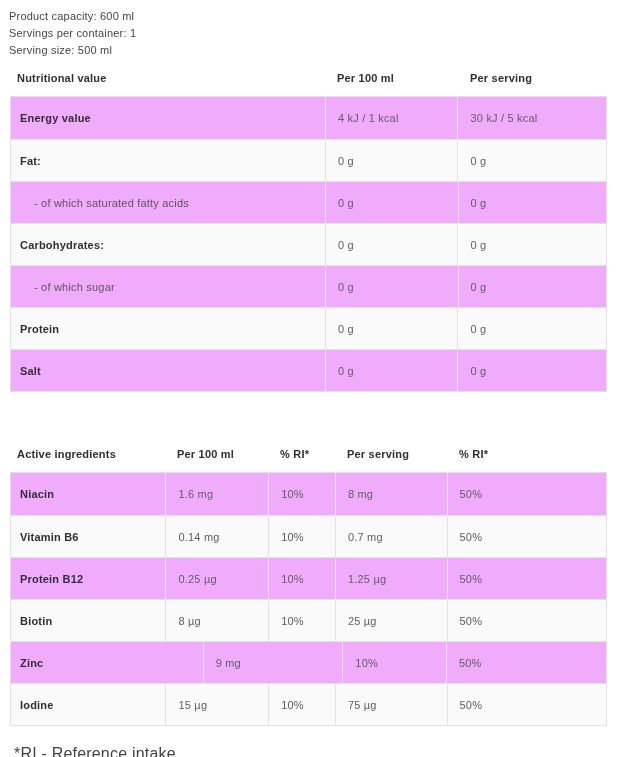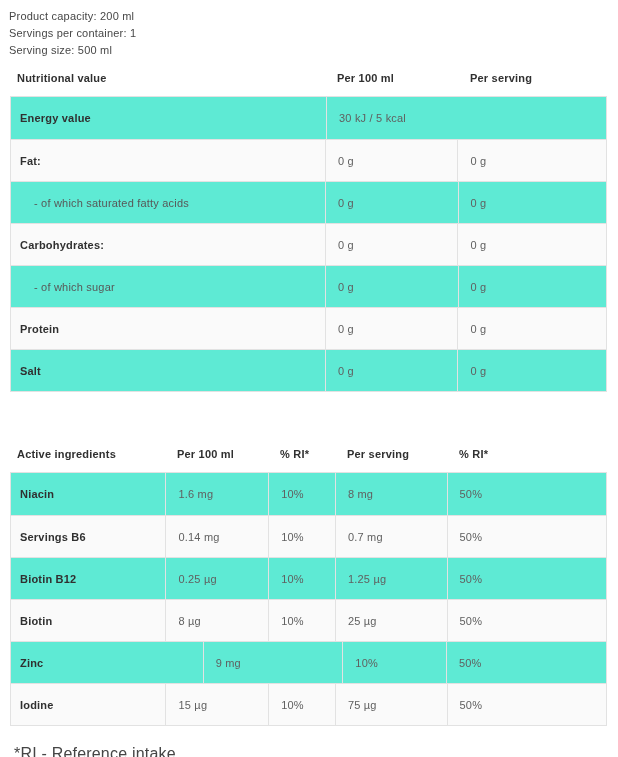--- a/index.html
+++ b/index.html
@@ -39,21 +39,21 @@
   .table {
     margin-top: 12px;
     margin-left: 1px;
     width: 597px;
     border: 1px solid #e2e2e2;
     background: #ffffff;
   }
   .row {
     display: flex;
     height: 42px;
-    background: #5eead4;
+    background: #f0abfc;
   }
   .row:nth-child(even) { background: #fafafa; }
   .row + .row { border-top: 1px solid #e2e2e2; justify-content: space-between; }
   .cell {
     display: flex;
     align-items: center;
     font-size: 11px;
     letter-spacing: 0.2px;
     color: #606060;
     padding-left: 12px;
@@ -87,34 +87,35 @@
     color: #454545;
     letter-spacing: 0.2px;
   }
 </style>
 </head>
 <body>
 
 <div class="page">
 
   <div class="info-block">
-    <div class="info-line">Product capacity: 200 ml</div>
+    <div class="info-line">Product capacity: 600 ml</div>
     <div class="info-line">Servings per container: 1</div>
     <div class="info-line">Serving size: 500 ml</div>
   </div>
 
   <div class="tbl-header t1-head">
     <div class="hc c1 first">Nutritional value</div>
     <div class="hc c2">Per 100 ml</div>
     <div class="hc c3">Per serving</div>
   </div>
 
   <div class="table t1">
     <div class="row">
       <div class="cell c1 label">Energy value</div>
+      <div class="cell c2">4 kJ / 1 kcal</div>
       <div class="cell c3">30 kJ / 5 kcal</div>
     </div>
     <div class="row">
       <div class="cell c1 label">Fat:</div>
       <div class="cell c2">0 g</div>
       <div class="cell c3">0 g</div>
     </div>
     <div class="row">
       <div class="cell c1 label sub">- of which saturated fatty acids</div>
       <div class="cell c2">0 g</div>
@@ -152,28 +153,28 @@
 
   <div class="table t2">
     <div class="row">
       <div class="cell c1 label">Niacin</div>
       <div class="cell c2">1.6 mg</div>
       <div class="cell c3">10%</div>
       <div class="cell c4">8 mg</div>
       <div class="cell c5">50%</div>
     </div>
     <div class="row">
-      <div class="cell c1 label">Servings B6</div>
+      <div class="cell c1 label">Vitamin B6</div>
       <div class="cell c2">0.14 mg</div>
       <div class="cell c3">10%</div>
       <div class="cell c4">0.7 mg</div>
       <div class="cell c5">50%</div>
     </div>
     <div class="row">
-      <div class="cell c1 label">Biotin B12</div>
+      <div class="cell c1 label">Protein B12</div>
       <div class="cell c2">0.25 µg</div>
       <div class="cell c3">10%</div>
       <div class="cell c4">1.25 µg</div>
       <div class="cell c5">50%</div>
     </div>
     <div class="row">
       <div class="cell c1 label">Biotin</div>
       <div class="cell c2">8 µg</div>
       <div class="cell c3">10%</div>
       <div class="cell c4">25 µg</div>

